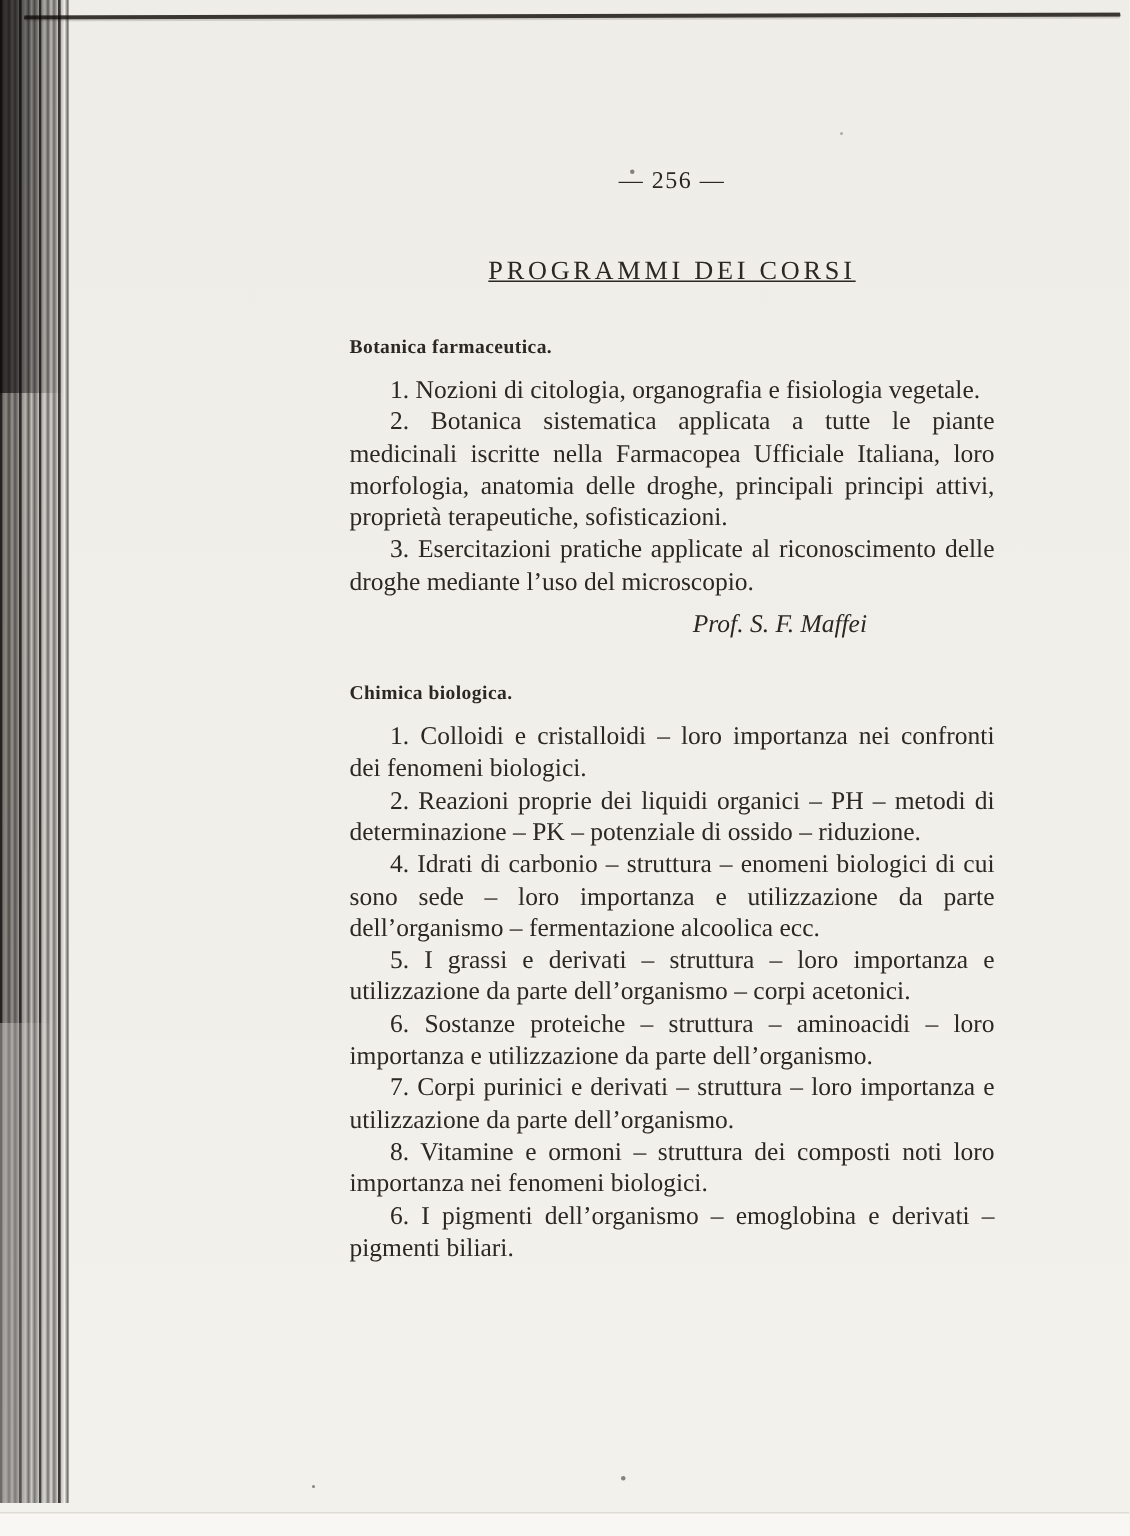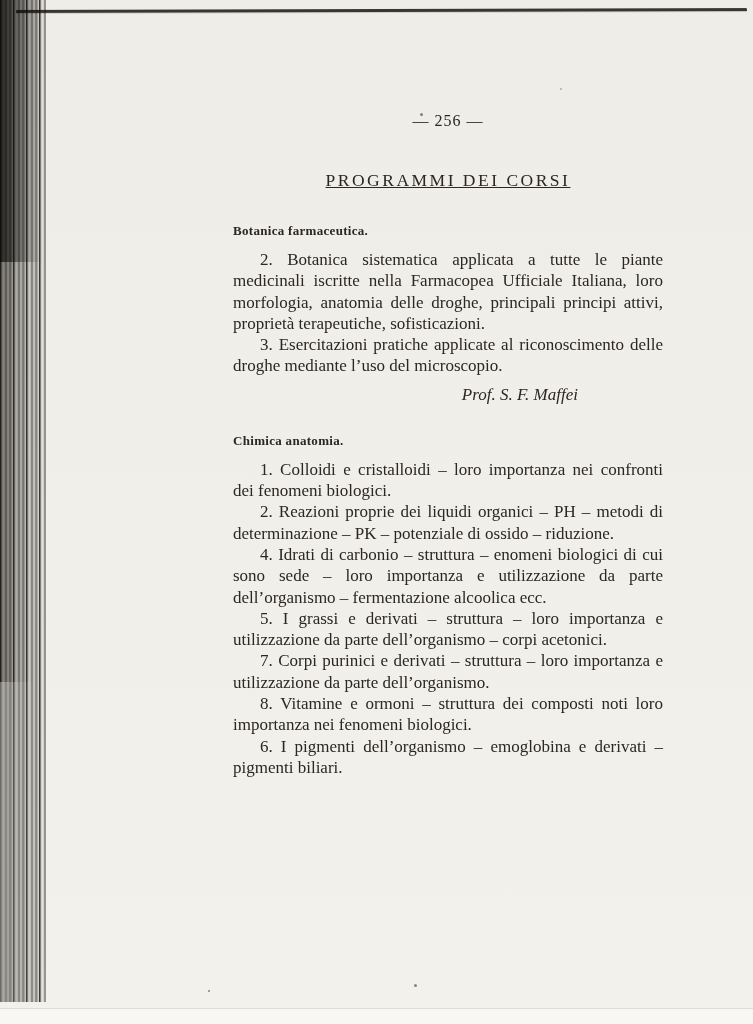--- a/index.html
+++ b/index.html
@@ -139,30 +139,32 @@
   <div class="speck s4"></div>
 
   <main class="content">
 
     <div class="pagenum">— 256 —</div>
 
     <h1 class="title">PROGRAMMI DEI CORSI</h1>
 
     <section class="course">
       <h2 class="heading">Botanica farmaceutica.</h2>
+      <p class="para">1. Nozioni di citologia, organografia e fisiologia vegetale.</p>
       <p class="para">2. Botanica sistematica applicata a tutte le piante medicinali iscritte nella Farmacopea Ufficiale Italiana, loro morfologia, anatomia delle droghe, principali principi attivi, proprietà terapeutiche, sofisticazioni.</p>
       <p class="para">3. Esercitazioni pratiche applicate al riconoscimento delle droghe mediante l’uso del microscopio.</p>
       <p class="signature">Prof. S. F. Maffei</p>
     </section>
 
     <section class="course course-2">
-      <h2 class="heading">Chimica anatomia.</h2>
+      <h2 class="heading">Chimica biologica.</h2>
       <p class="para">1. Colloidi e cristalloidi – loro importanza nei confronti dei fenomeni biologici.</p>
       <p class="para">2. Reazioni proprie dei liquidi organici – PH – metodi di determinazione – PK – potenziale di ossido – riduzione.</p>
       <p class="para">4. Idrati di carbonio – struttura – enomeni biologici di cui sono sede – loro importanza e utilizzazione da parte dell’organismo – fermentazione alcoolica ecc.</p>
       <p class="para">5. I grassi e derivati – struttura – loro importanza e utilizzazione da parte dell’organismo – corpi acetonici.</p>
+      <p class="para">6. Sostanze proteiche – struttura – aminoacidi – loro importanza e utilizzazione da parte dell’organismo.</p>
       <p class="para">7. Corpi purinici e derivati – struttura – loro importanza e utilizzazione da parte dell’organismo.</p>
       <p class="para">8. Vitamine e ormoni – struttura dei composti noti loro importanza nei fenomeni biologici.</p>
       <p class="para">6. I pigmenti dell’organismo – emoglobina e derivati – pigmenti biliari.</p>
     </section>
 
   </main>
 </div>
 
 </body></html>

